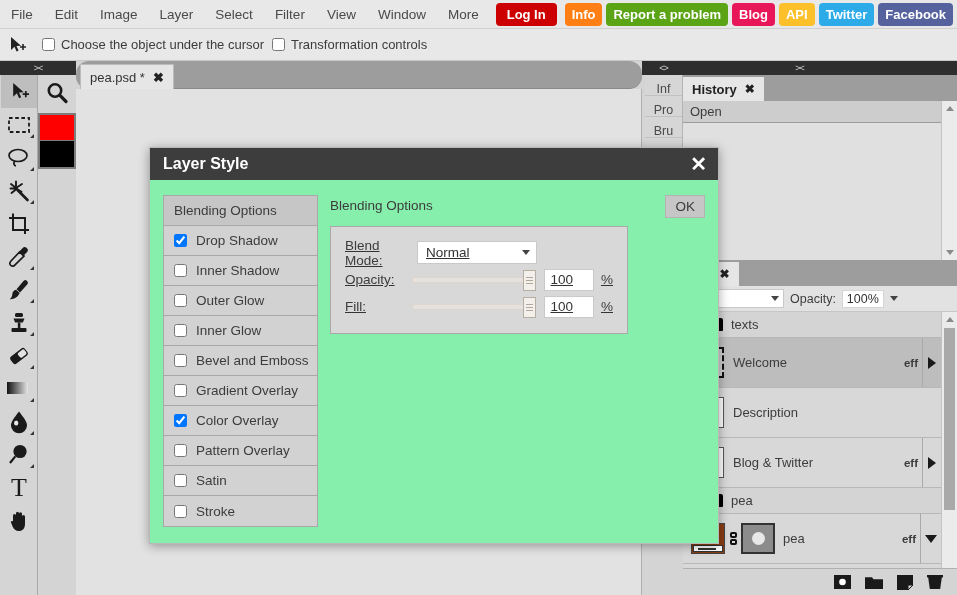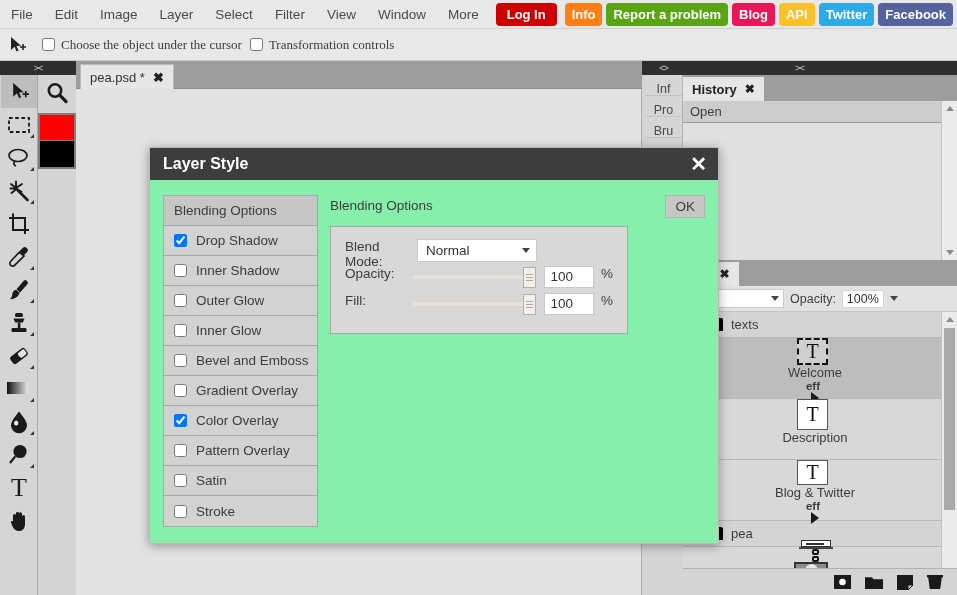--- a/index.html
+++ b/index.html
@@ -38,21 +38,21 @@
 
   
   .optbar {
     position: absolute; left: 0; top: 29px; width: 957px; height: 32px;
     background: #e8e8e8; display: flex; align-items: center;
     border-bottom: 1px solid #c8c8c8;
   }
   .opt-tool-icon { width: 34px; display: flex; justify-content: center; align-items: center; }
   .opt-check { display: flex; align-items: center; gap: 6px; margin-left: 8px; }
   .opt-check input { margin: 0; }
-  .opt-label { font-size: 13px; color: #3c3c3c; font-family: Liberation Serif, serif; }
+  .opt-label { font-size: 13px; color: #3c3c3c; }
 
   
   .toolbox {
     position: absolute; left: 0; top: 61px; width: 38px; height: 534px;
     background: #d5d5d5; border-right: 1px solid #a9a9a9;
   }
   .toolbox-grip {
     position: absolute; left: 0; top: 61px; width: 76px; height: 14px;
     background: #2e2e2e; color: #cfcfcf; font-size: 9px; text-align: center;
     line-height: 14px; letter-spacing: -1px;
@@ -80,21 +80,21 @@
   .swatches {
     width: 38px; height: 56px; margin-top: 2px; border: 2px solid #7d7d7d;
     cursor: pointer; overflow: hidden;
   }
   .sw-fore { height: 26px; background: #ff0000; border-bottom: 1px solid #7d7d7d;}
   .sw-back { height: 27px; background: #000000; }
 
   
   .docstrip {
     position: absolute; left: 76px; top: 61px; width: 566px; height: 28px;
-    background: #9d9d9d; border-bottom: 1px solid #8a8a8a;
+    background: #9d9d9d; border-bottom: 1px solid #8a8a8a; border-radius: 13px;
   }
   .doctab {
     position: absolute; left: 4px; top: 3px; height: 25px;
     background: #e6e6e6; border: 1px solid #bbb; border-bottom: none;
     display: flex; align-items: center; gap: 8px; padding: 0 9px;
     font-size: 13px; color: #333; cursor: pointer;
   }
   .doctab .x { font-weight: bold; font-size: 13px; color: #222; cursor: pointer; }
 
   
@@ -182,21 +182,21 @@
 
   .layers-list {
     position: relative; height: 268px; overflow: hidden; background: #dcdcdc;
   }
   .layer-row {
     display: flex; align-items: center; height: 26px;
     border-bottom: 1px solid #b8b8b8; padding-left: 6px;
     background: #d8d8d8; cursor: pointer; margin-right: 16px;
   }
   .layer-row.group { background: #d4d4d4; }
-  .layer-row.tall { height: 61px; flex-direction: column; }
+  .layer-row.tall { height: 50px; }
   .layer-row.selected { background: #bdbdbd; }
   .grp-caret { width:0;height:0;border-left:5px solid transparent;border-right:5px solid transparent;border-top:6px solid #333; margin-right:7px;}
   .folder-ico { width: 17px; height: 13px; background: #000; margin-right: 8px; position: relative; border-radius: 1px 2px 1px 1px;}
   .folder-ico:after { content:""; position:absolute; left:0; top:-3px; width:8px; height:3px; background:#000; border-radius:1px 1px 0 0;}
   .layer-name { font-size: 13px; color: #3c3c3c; flex: 1 1 auto; }
   .thumb-t {
     width: 31px; height: 31px; background: #fff; border: 1px solid #555;
     margin: 0 9px 0 4px; display: flex; align-items: center; justify-content: center;
     font-family: "Liberation Serif", serif; font-size: 20px; color: #111;
   }
@@ -250,21 +250,21 @@
   .dlg-section-title { font-size: 13.5px; color: #3c3c3c; margin: 3px 0 13px 0; }
   .ok-btn {
     position: absolute; right: 13px; top: 0px; background: #c6c6c6;
     border: 1px solid #b3b3b3; font-size: 13.5px; color: #3c3c3c;
     padding: 3px 9px; cursor: pointer;
   }
   .blend-box {
     border: 1px solid #a9a9a9; padding: 12px 14px 13px 14px; background: #d8d8d8;
     width: 298px;
   }
-  .brow { display: flex; align-items: flex-start; height: 27px; }
+  .brow { display: flex; align-items: center; height: 27px; text-decoration: underline; }
   .brow .lbl { width: 72px; font-size: 13.5px; color: #3c3c3c; }
   .sel-blend {
     width: 120px; height: 23px; background: #fff; border: 1px solid #c9c9c9;
     display: flex; align-items: center; justify-content: space-between;
     padding: 0 6px 0 8px; font-size: 13.5px; color: #333; cursor: pointer;
   }
   .slider-wrap { position: relative; width: 130px; height: 22px; display: flex; align-items: center; cursor: pointer;}
   .slider-track {
     width: 124px; height: 6px; background: #e6e1dc; border: 1px solid #ddd6cf;
     border-radius: 2px;

